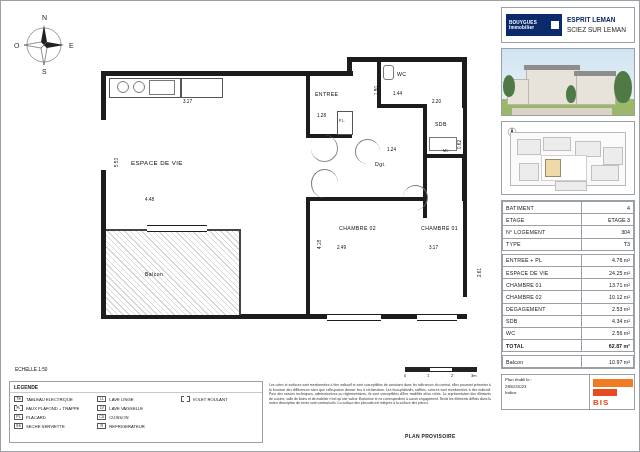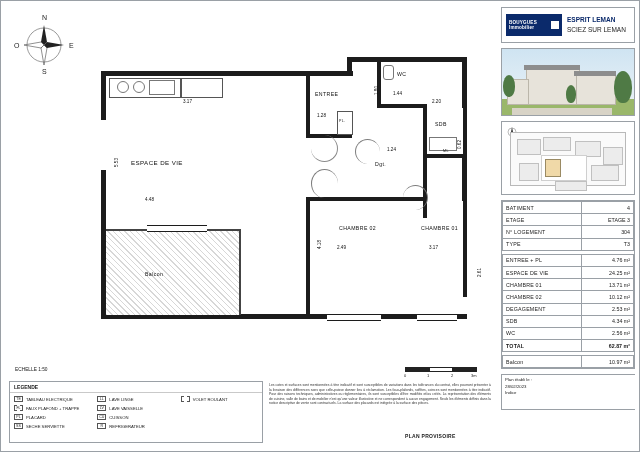--- a/index.html
+++ b/index.html
@@ -220,20 +220,25 @@
       </tbody>
         </table>
     </div>
 
     <div id="stamp">
       <div class="left">
         <div>Plan établi le :</div>
         <div>28/02/2023</div>
         <div>Indice</div>
       </div>
+      <div class="right">
+        <span class="bar1"></span>
+          <span class="bar2"></span>
+        <span class="bis">BIS</span>
+      </div>
     </div>
   </div>
 
   <div id="plan">
 
     <div class="wall" style="left:14px;top:22px;width:252px;height:5px;"></div>
     <div class="wall" style="left:260px;top:8px;width:5px;height:19px;"></div>
     <div class="wall" style="left:260px;top:8px;width:120px;height:5px;"></div>
     <div class="wall" style="left:375px;top:8px;width:5px;height:240px;"></div>
     <div class="wall" style="left:14px;top:22px;width:5px;height:248px;"></div>

